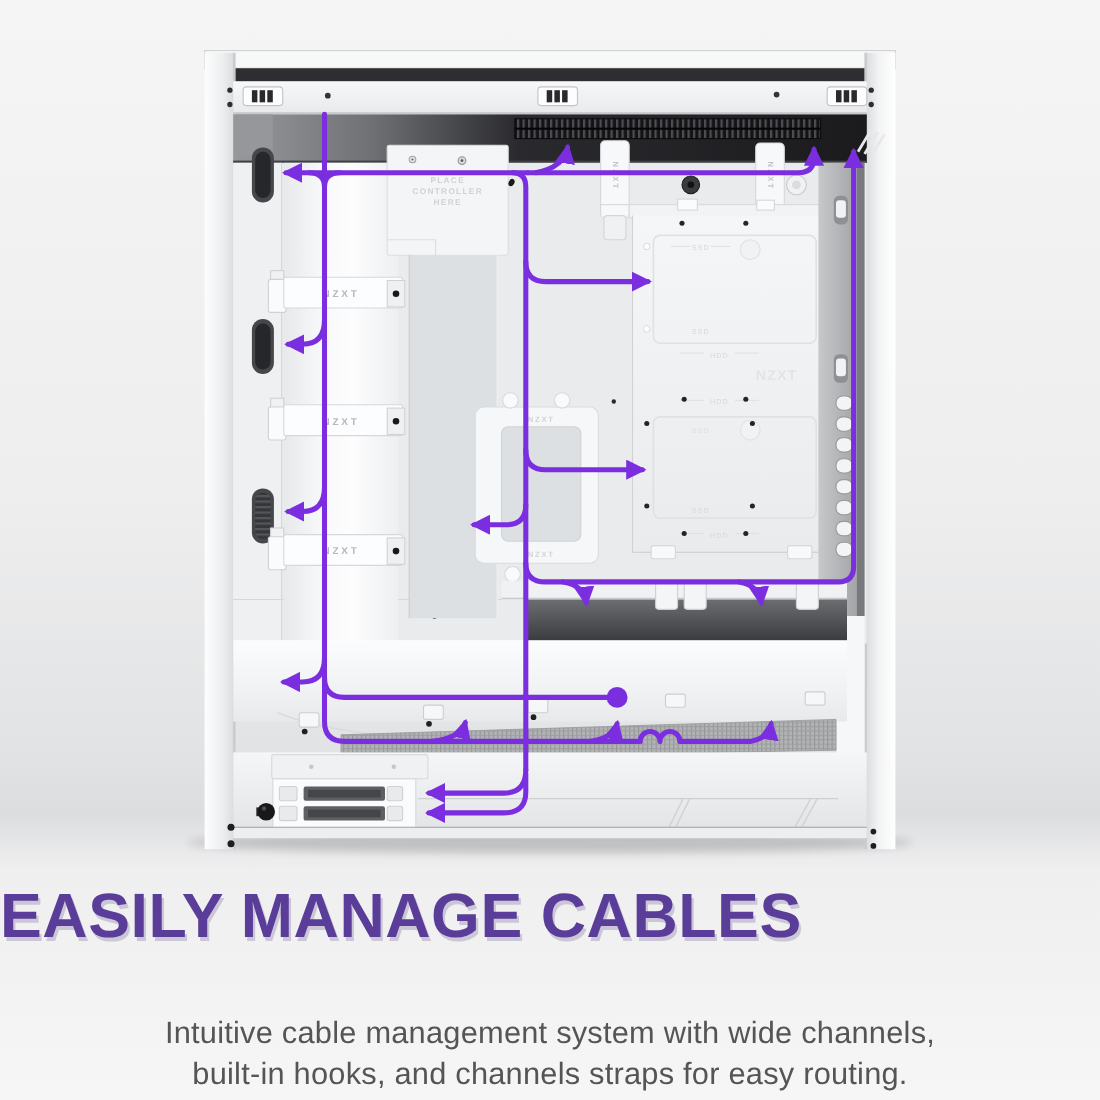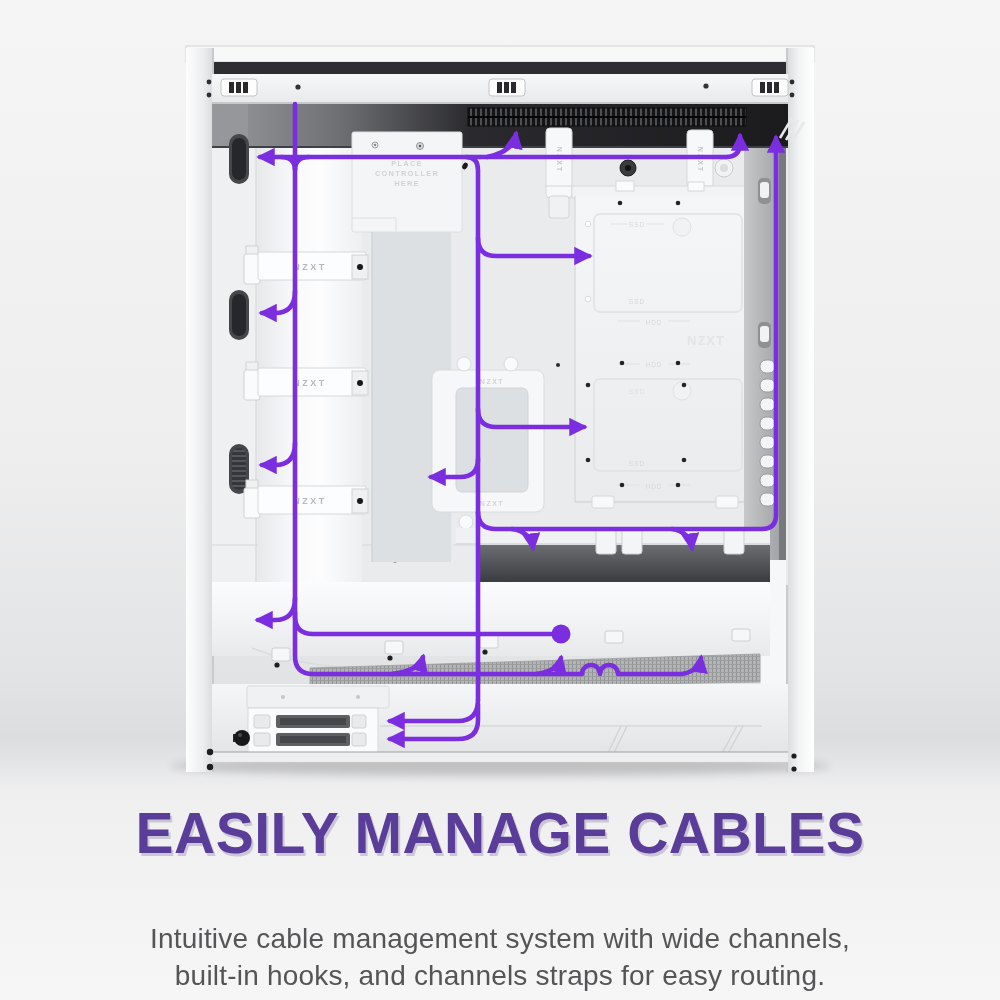--- a/index.html
+++ b/index.html
@@ -7,21 +7,21 @@
     width:1000px;height:1000px;
     font-family:"Liberation Sans",sans-serif;
     background:linear-gradient(180deg,#f5f5f6 0%,#eeeeef 45%,#e2e3e4 68%,#dcdddf 74%,#efeff0 79%,#f6f6f7 100%);
     overflow:hidden;
   }
   .canvas{position:relative;width:1000px;height:1000px;margin:0 auto;}
   #case-svg{position:absolute;top:0;left:0;}
   svg text{font-family:"Liberation Sans",sans-serif;}
   .headline{
     position:absolute;top:800px;left:0;width:1000px;
-    text-align:center;
+    text-align:left;
     font-size:57px;font-weight:700;letter-spacing:0.5px;
     color:#5a3d99;
     text-shadow:2px 3px 0 rgba(70,50,120,0.22);
     white-space:nowrap;
   }
   .subheadline{
     position:absolute;top:920px;left:0;width:1000px;
     text-align:center;
     font-size:28px;font-weight:400;color:#555557;
     line-height:37px;letter-spacing:0.2px;

